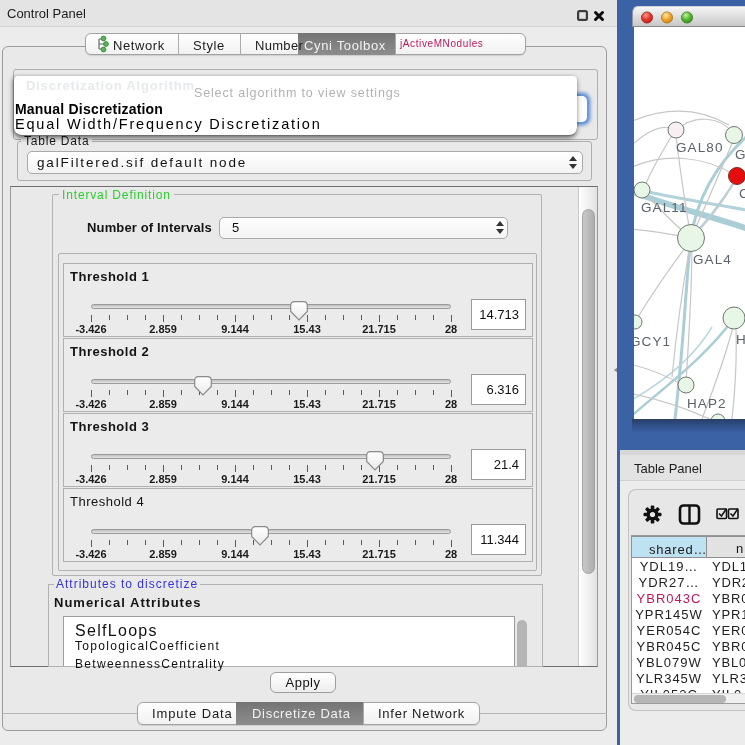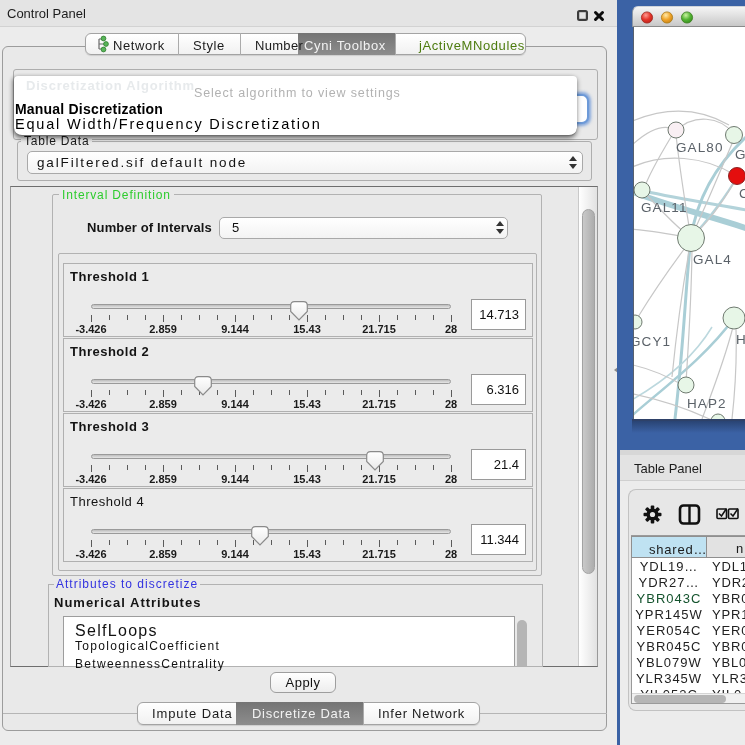--- a/index.html
+++ b/index.html
@@ -31,21 +31,21 @@
   <svg class="abs" style="left:95px;top:35px;" width="16" height="18">
     <path d="M4 4 L4 14 M4 4 L8 4 M4 9 L10 9 M4 14 L8 14" stroke="#6a6a6a" stroke-width="1.2" fill="none"></path>
     <circle cx="8.5" cy="3.5" r="2.4" fill="#58b558" stroke="#2d7a2d" stroke-width="0.8"></circle>
     <circle cx="11" cy="9" r="2.4" fill="#58b558" stroke="#2d7a2d" stroke-width="0.8"></circle>
     <circle cx="8.5" cy="14.5" r="2.4" fill="#58b558" stroke="#2d7a2d" stroke-width="0.8"></circle>
   </svg>
   <div class="abs" style="left:113px;top:38px;font-size:13px;letter-spacing:0.6px;color:#1b1b1b;">Network</div>
   <div class="abs" style="left:193px;top:38px;font-size:13px;letter-spacing:0.6px;color:#1b1b1b;">Style</div>
   <div class="abs" style="left:255px;top:38px;font-size:13px;letter-spacing:0.3px;color:#1b1b1b;">Number</div>
   <div class="abs" style="left:304px;top:38px;font-size:13px;letter-spacing:0.65px;color:#f2f2f2;">Cyni Toolbox</div>
-  <div class="abs" style="left:419px;top:38px;font-size:13px;letter-spacing:0.6px;color:#4d7c0f;">jActiveMNodules</div>
+  <div class="abs" style="left:400px;top:38px;font-size:10px;letter-spacing:0.6px;color:#be185d;">jActiveMNodules</div>
 
   <div class="abs" style="left:13px;top:69px;width:585px;height:71px;border:1px solid #aeaeae;border-radius:3px;"></div>
 
   <div class="abs" style="left:558px;top:94px;width:31px;height:30px;background:#fff;border:2px solid #6d9ad8;border-radius:7px;box-shadow:0 0 3px 1.5px rgba(100,145,215,0.75);"></div>
 
   <div class="abs" style="left:17px;top:141px;width:575px;height:40px;border:1px solid #aeaeae;border-radius:3px;"></div>
   <div class="abs" style="left:21px;top:134px;font-size:12px;letter-spacing:0.8px;color:#1a1a1a;background:#e9e9e9;padding:0 3px;">Table Data</div>
 
   <div class="abs" style="left:27px;top:151px;width:556px;height:23px;background:linear-gradient(#ffffff,#f3f3f3);border:1px solid #a9a9a9;border-radius:5px;"></div>
   <div class="abs" style="left:37px;top:155px;font-size:13.5px;letter-spacing:1.85px;color:#111;">galFiltered.sif default node</div>
@@ -378,21 +378,21 @@
 
 <div class="abs" style="left:631px;top:535px;width:114px;height:168px;background:#fff;border:1px solid #9a9a9a;border-right:none;"></div>
 <div class="abs" style="left:631px;top:536px;width:76px;height:22px;background:#bfe2f2;border:1px solid #8f8f8f;"></div>
 <div class="abs" style="left:707px;top:536px;width:38px;height:22px;background:#e2e2e2;border-top:1px solid #8f8f8f;border-bottom:1px solid #8f8f8f;"></div>
 <div class="abs" style="left:649px;top:542px;font-size:13px;letter-spacing:0.8px;color:#1a1a1a;">shared…</div>
 <div class="abs" style="left:736px;top:541px;font-size:13px;letter-spacing:0.8px;color:#1a1a1a;">n</div>
 <div class="abs" style="left:631px;top:559px;width:76px;text-align:center;font-size:13px;letter-spacing:1.0px;color:#222;">YDL19…</div>
 <div class="abs" style="left:712px;top:559px;font-size:13px;letter-spacing:0.8px;color:#222;">YDL1</div>
 <div class="abs" style="left:631px;top:575px;width:76px;text-align:center;font-size:13px;letter-spacing:1.0px;color:#222;">YDR27…</div>
 <div class="abs" style="left:712px;top:575px;font-size:13px;letter-spacing:0.8px;color:#222;">YDR2</div>
-<div class="abs" style="left:631px;top:591px;width:76px;text-align:center;font-size:13px;letter-spacing:1.0px;color:#14532d;">YBR043C</div>
+<div class="abs" style="left:631px;top:591px;width:76px;text-align:center;font-size:13px;letter-spacing:1.0px;color:#be185d;">YBR043C</div>
 <div class="abs" style="left:712px;top:591px;font-size:13px;letter-spacing:0.8px;color:#222;">YBR0</div>
 <div class="abs" style="left:631px;top:607px;width:76px;text-align:center;font-size:13px;letter-spacing:1.0px;color:#222;">YPR145W</div>
 <div class="abs" style="left:712px;top:607px;font-size:13px;letter-spacing:0.8px;color:#222;">YPR1</div>
 <div class="abs" style="left:631px;top:623px;width:76px;text-align:center;font-size:13px;letter-spacing:1.0px;color:#222;">YER054C</div>
 <div class="abs" style="left:712px;top:623px;font-size:13px;letter-spacing:0.8px;color:#222;">YER0</div>
 <div class="abs" style="left:631px;top:639px;width:76px;text-align:center;font-size:13px;letter-spacing:1.0px;color:#222;">YBR045C</div>
 <div class="abs" style="left:712px;top:639px;font-size:13px;letter-spacing:0.8px;color:#222;">YBR0</div>
 <div class="abs" style="left:631px;top:655px;width:76px;text-align:center;font-size:13px;letter-spacing:1.0px;color:#222;">YBL079W</div>
 <div class="abs" style="left:712px;top:655px;font-size:13px;letter-spacing:0.8px;color:#222;">YBL0</div>
 <div class="abs" style="left:631px;top:671px;width:76px;text-align:center;font-size:13px;letter-spacing:1.0px;color:#222;">YLR345W</div>

